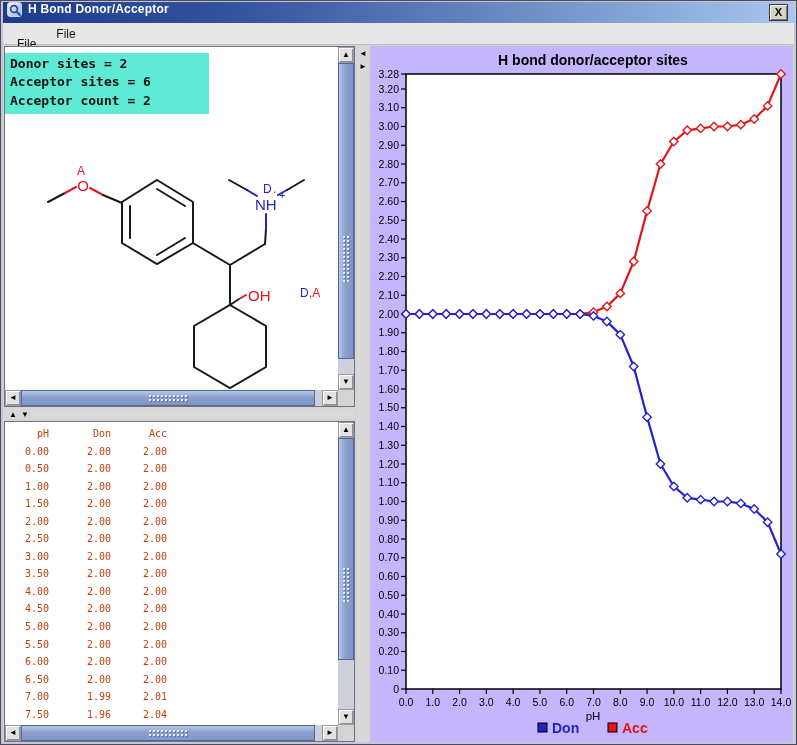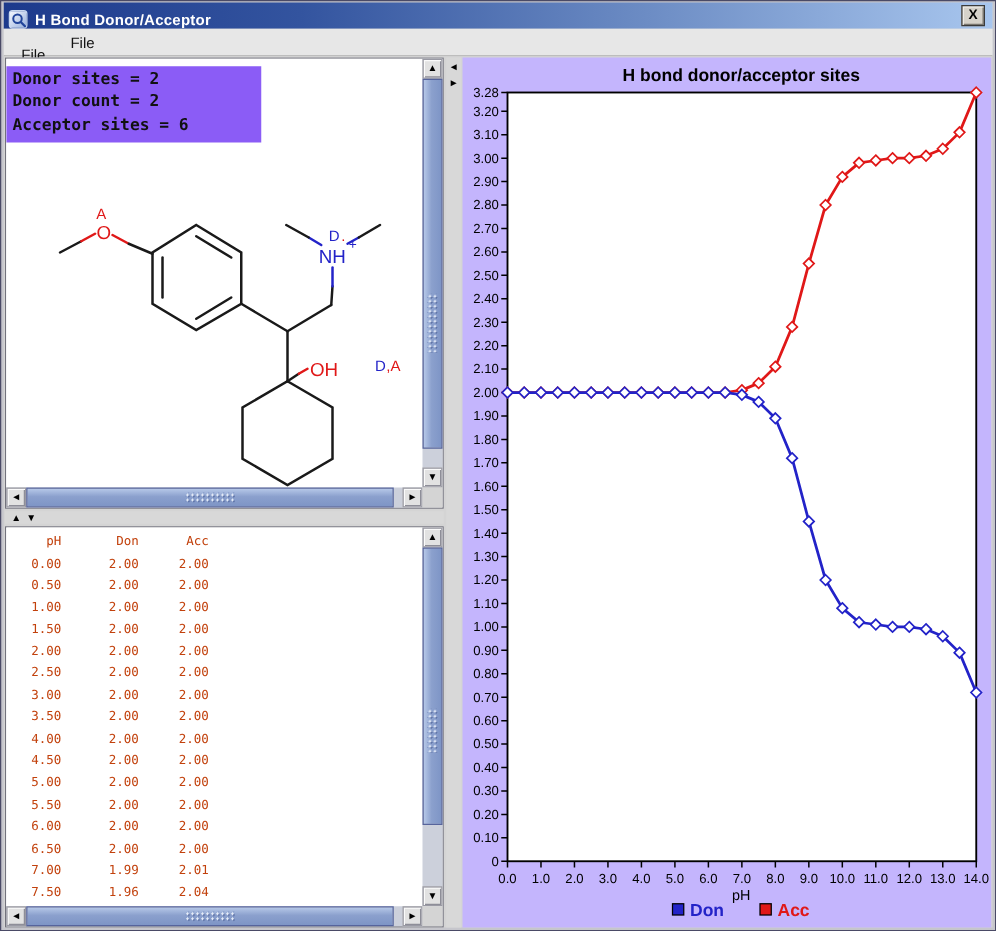--- a/index.html
+++ b/index.html
@@ -7,21 +7,21 @@
   body { font-family:"Liberation Sans", sans-serif; }
   .window {
     position:relative; width:797px; height:745px; background:#d4d4d4;
     box-shadow: inset 0 0 0 1px #4a4a66, inset 0 0 0 3px #c6c6cc;
     overflow:hidden;
   }
   
   .titlebar {
     position:absolute; left:3px; top:2px; width:791px; height:21px;
     background:linear-gradient(90deg,#1d3a8c 0%,#33549f 30%,#6c8cc4 65%,#a8c6ee 100%);
-    display:flex; align-items:flex-end; padding:0 4px;
+    display:flex; align-items:flex-start; padding:0 4px;
   }
   .app-icon { width:15px; height:15px; margin-right:6px; border-radius:3px;
     background:linear-gradient(135deg,#f4f8ff,#9ab2dd); border:1px solid #c8d8f0;
     position:relative; flex:0 0 auto; }
   .app-icon svg { position:absolute; left:0; top:0; }
   .title-text { color:#fff; font-weight:bold; font-size:12px; letter-spacing:.2px; }
   .close-btn {
     position:absolute; right:6px; top:2px; width:19px; height:17px;
     background:#d6d2ca; border:1px solid #3a3a3a;
     box-shadow: inset 1px 1px 0 #f6f4f0, inset -1px -1px 0 #7a766e;
@@ -56,21 +56,21 @@
     position:absolute; left:22%; top:22%; width:56%; height:56%;
     background-image:
       radial-gradient(#e6edf9 28%, transparent 32%),
       radial-gradient(#5f74a8 28%, transparent 32%);
     background-size:4px 4px; background-position:0 0, 1px 1px;
   }
   .thumb-h .bumps { left:43%; width:14%; top:18%; height:64%; }
   .thumb-v .bumps { top:58%; height:16%; left:18%; width:64%; }
   
   .info-block {
-    position:absolute; left:0; top:6px; width:204px; background:#8b5cf6;
+    position:absolute; left:0; top:6px; width:204px; background:#5eead4;
     font-family:"DejaVu Sans Mono", monospace; font-size:13px; font-weight:bold;
     color:#111; line-height:18.4px; padding:2px 4px 4px 5px;
   }
   
   .divider-h { position:absolute; left:4px; top:409px; width:351px; height:10px; background:#d8d8d8; }
   .divider-v { position:absolute; left:357px; top:46px; width:12px; height:696px; background:#d8d8d8; }
   .split-btn { position:absolute; font-size:8px; line-height:10px; color:#000; cursor:default; }
   
   .data-table {
     font-family:"DejaVu Sans Mono", monospace; font-size:10px; color:#c2410c;
@@ -140,22 +140,22 @@
           <text x="268" y="146" font-size="12" fill="#e01818">.</text>
           <text x="250" y="163" font-size="15" fill="#2323c8">NH</text>
           <text x="274" y="152" font-size="11" fill="#2323c8">+</text>
           <text x="243" y="254" font-size="15" fill="#e01818">OH</text>
           <text x="295" y="250" font-size="12" fill="#2323c8">D</text>
           <text x="304" y="250" font-size="12" fill="#e01818">,A</text>
         </g>
       </svg>
       <div class="info-block" id="info-block">
           <div>Donor sites = 2</div>
-          <div>Donor count = 2</div>
           <div>Acceptor sites = 6</div>
+          <div>Acceptor count = 2</div>
         </div>
     </div>
 
     <div class="vsb" style="left:333px; height:343px;">
       <div class="sb-btn" style="left:0; top:0;">▲</div>
       <div class="thumb-v" style="top:16px; height:296px;">
           <div class="bumps"></div>
         </div>
       <div class="sb-btn" style="left:0; bottom:0;">▼</div>
     </div>

